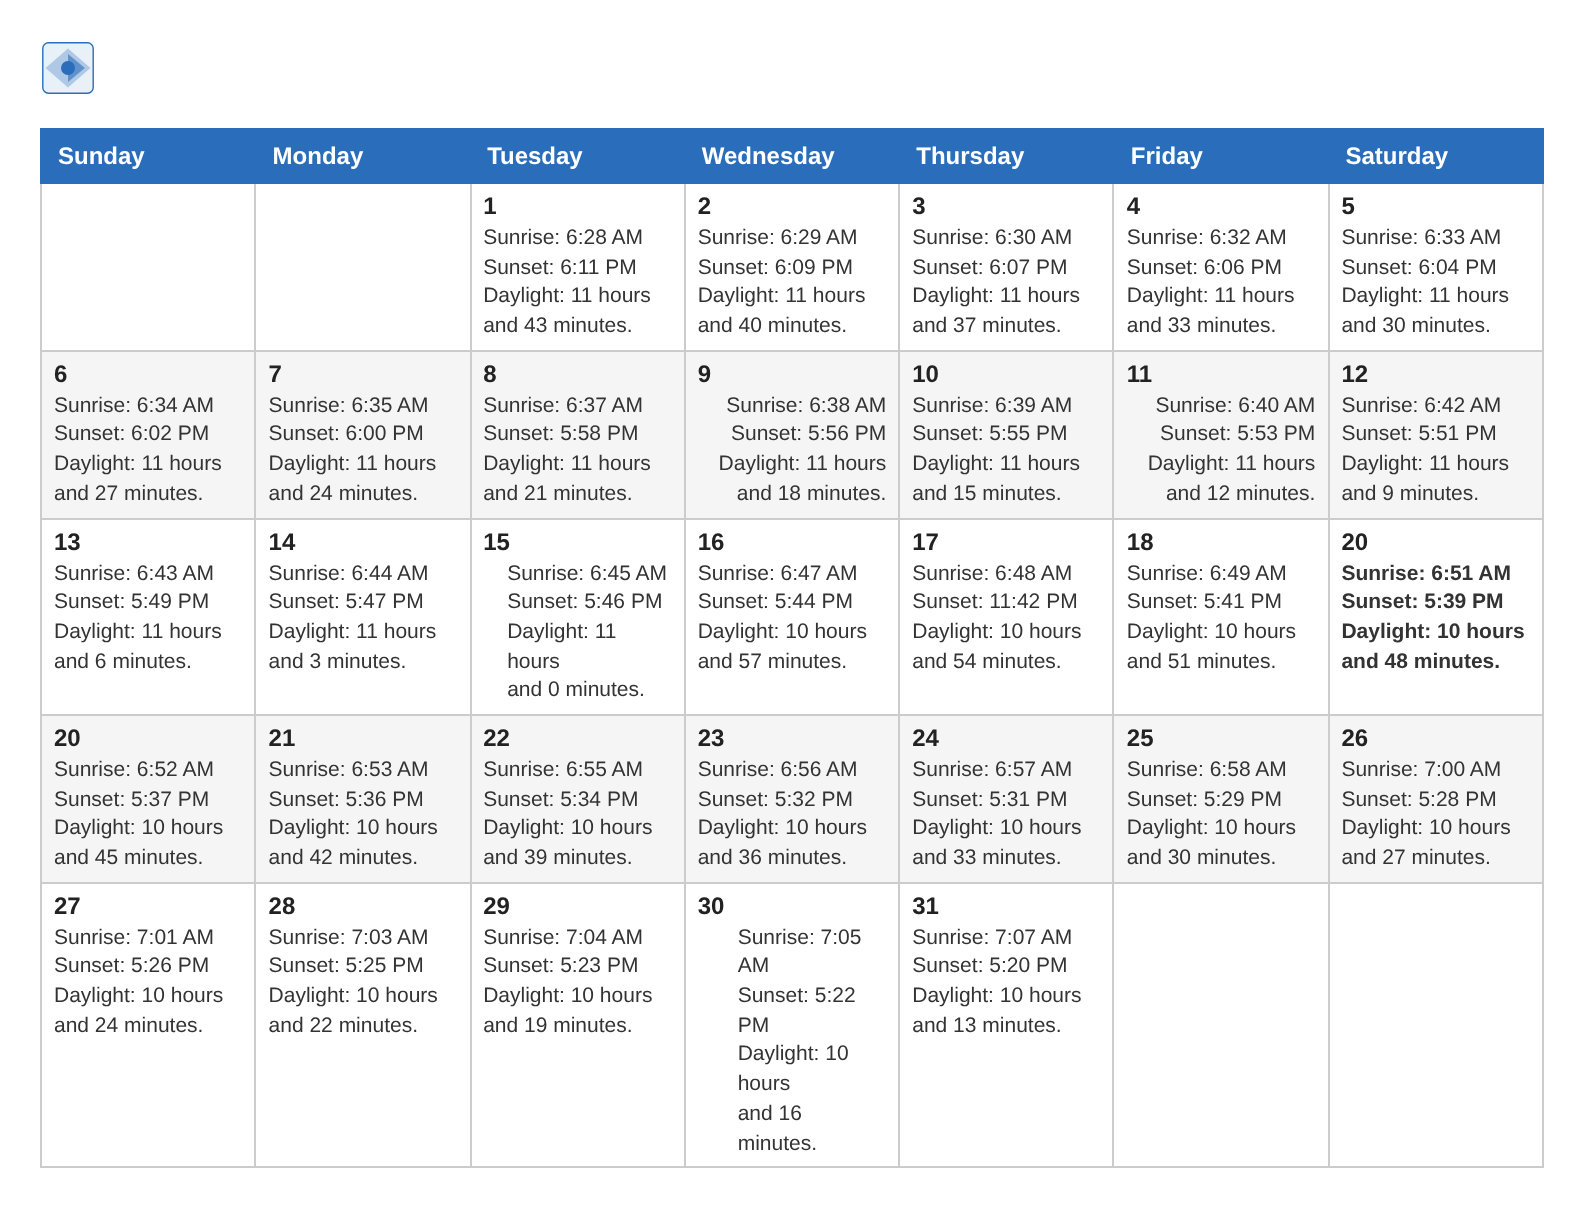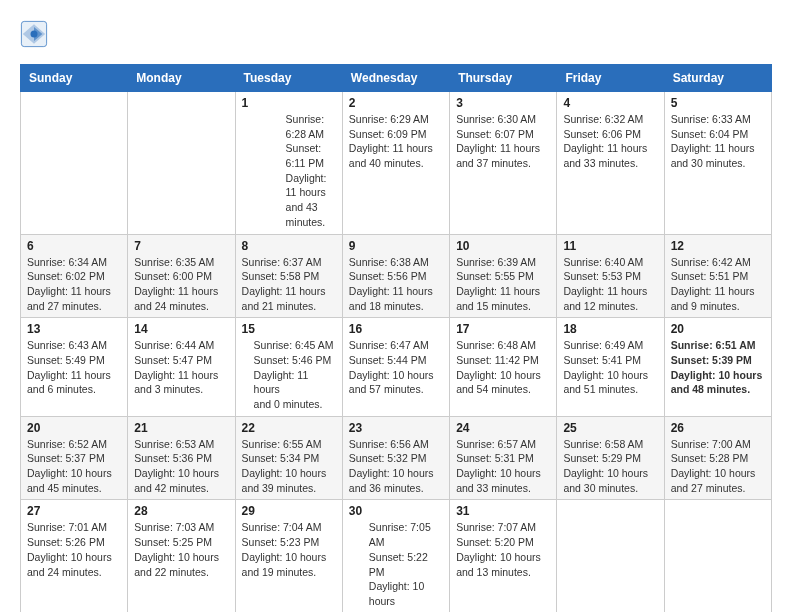--- a/index.html
+++ b/index.html
@@ -114,21 +114,21 @@
         <th>Friday</th>
         <th>Saturday</th>
       </tr>
   </thead>
   <tbody id="calendar-body">
   <tr>
         <td class="empty-cell"></td>
         <td class="empty-cell"></td>
         <td>
           <div class="day-number">1</div>
-          <div class="day-info" style="white-space: pre-line; margin-left: 44px;">Sunrise: 6:28 AM
+          <div class="day-info" style="white-space: pre-line;">Sunrise: 6:28 AM
 Sunset: 6:11 PM
 Daylight: 11 hours
 and 43 minutes.</div>
         </td>
         <td>
           <div class="day-number">2</div>
           <div class="day-info" style="white-space: pre-line;">Sunrise: 6:29 AM
 Sunset: 6:09 PM
 Daylight: 11 hours
 and 40 minutes.</div>
@@ -172,35 +172,35 @@
         </td>
         <td>
           <div class="day-number">8</div>
           <div class="day-info" style="white-space: pre-line;">Sunrise: 6:37 AM
 Sunset: 5:58 PM
 Daylight: 11 hours
 and 21 minutes.</div>
         </td>
         <td>
           <div class="day-number">9</div>
-          <div class="day-info" style="white-space: pre-line;">Sunrise: 6:38 AM
+          <div class="day-info" style="white-space: pre-line; text-align: right;">Sunrise: 6:38 AM
 Sunset: 5:56 PM
 Daylight: 11 hours
 and 18 minutes.</div>
         </td>
         <td>
           <div class="day-number">10</div>
           <div class="day-info" style="white-space: pre-line;">Sunrise: 6:39 AM
 Sunset: 5:55 PM
 Daylight: 11 hours
 and 15 minutes.</div>
         </td>
         <td>
           <div class="day-number">11</div>
-          <div class="day-info" style="white-space: pre-line;">Sunrise: 6:40 AM
+          <div class="day-info" style="white-space: pre-line; text-align: right;">Sunrise: 6:40 AM
 Sunset: 5:53 PM
 Daylight: 11 hours
 and 12 minutes.</div>
         </td>
         <td>
           <div class="day-number">12</div>
           <div class="day-info" style="white-space: pre-line;">Sunrise: 6:42 AM
 Sunset: 5:51 PM
 Daylight: 11 hours
 and 9 minutes.</div>

